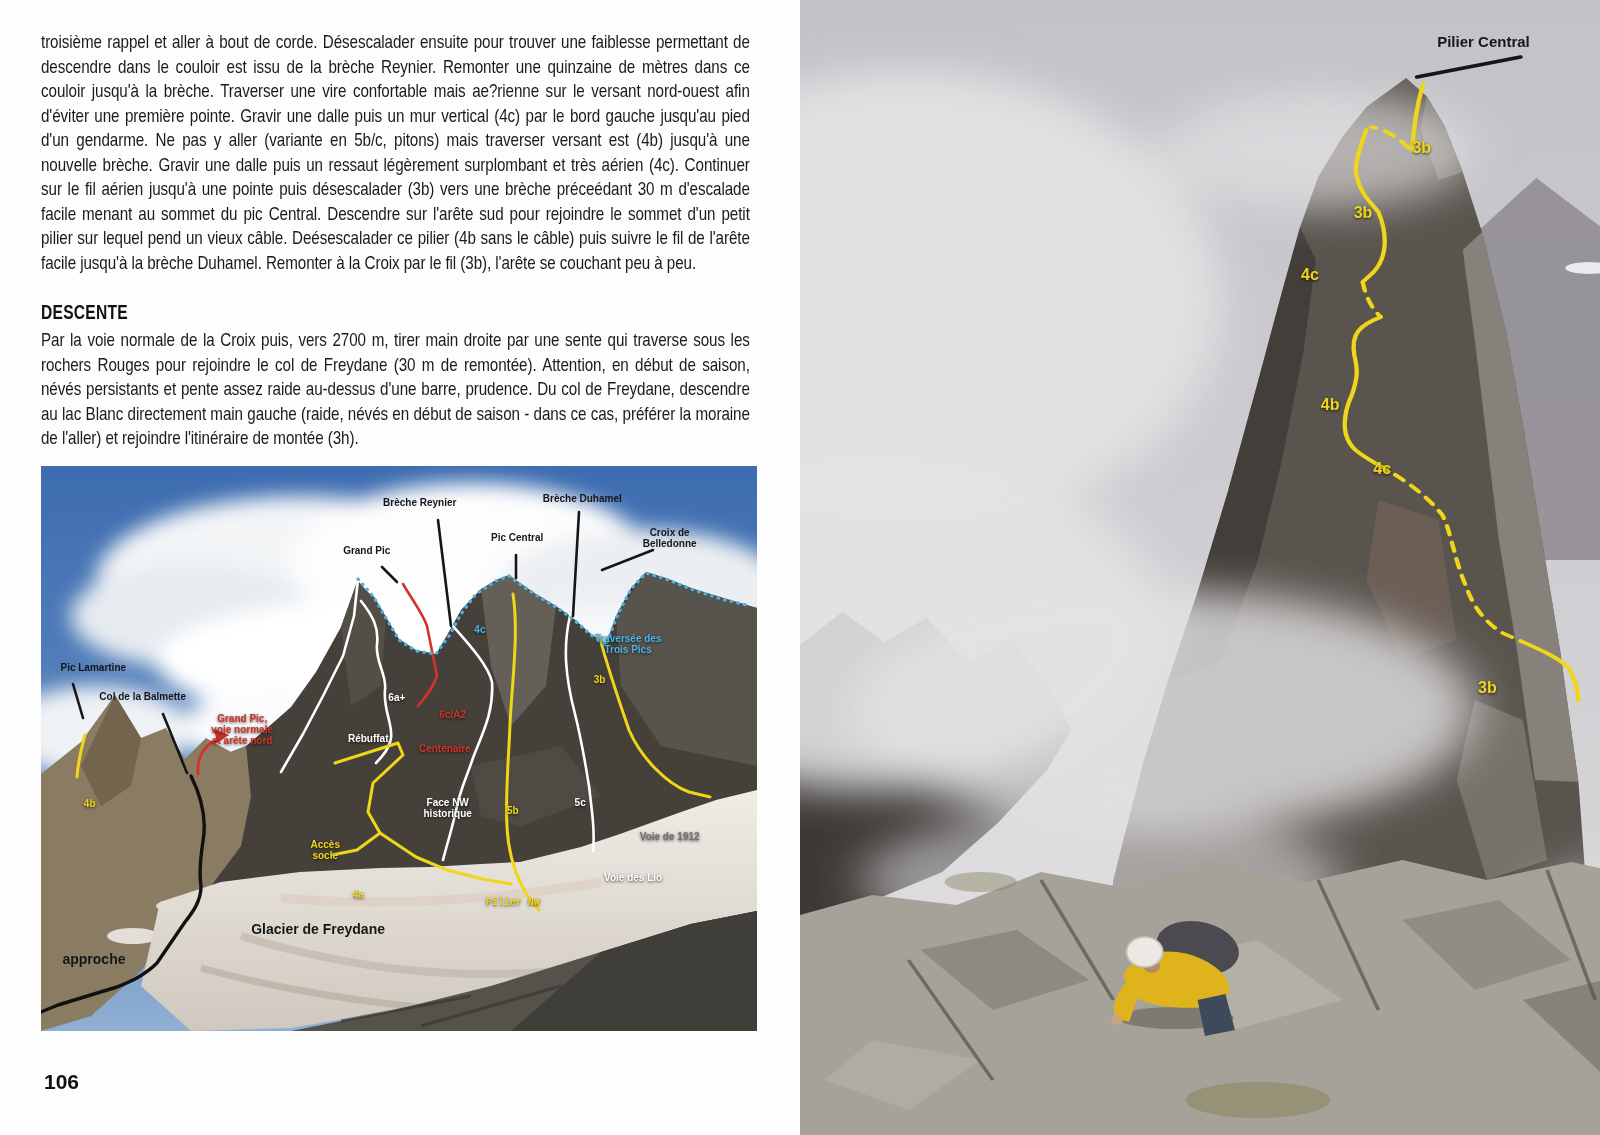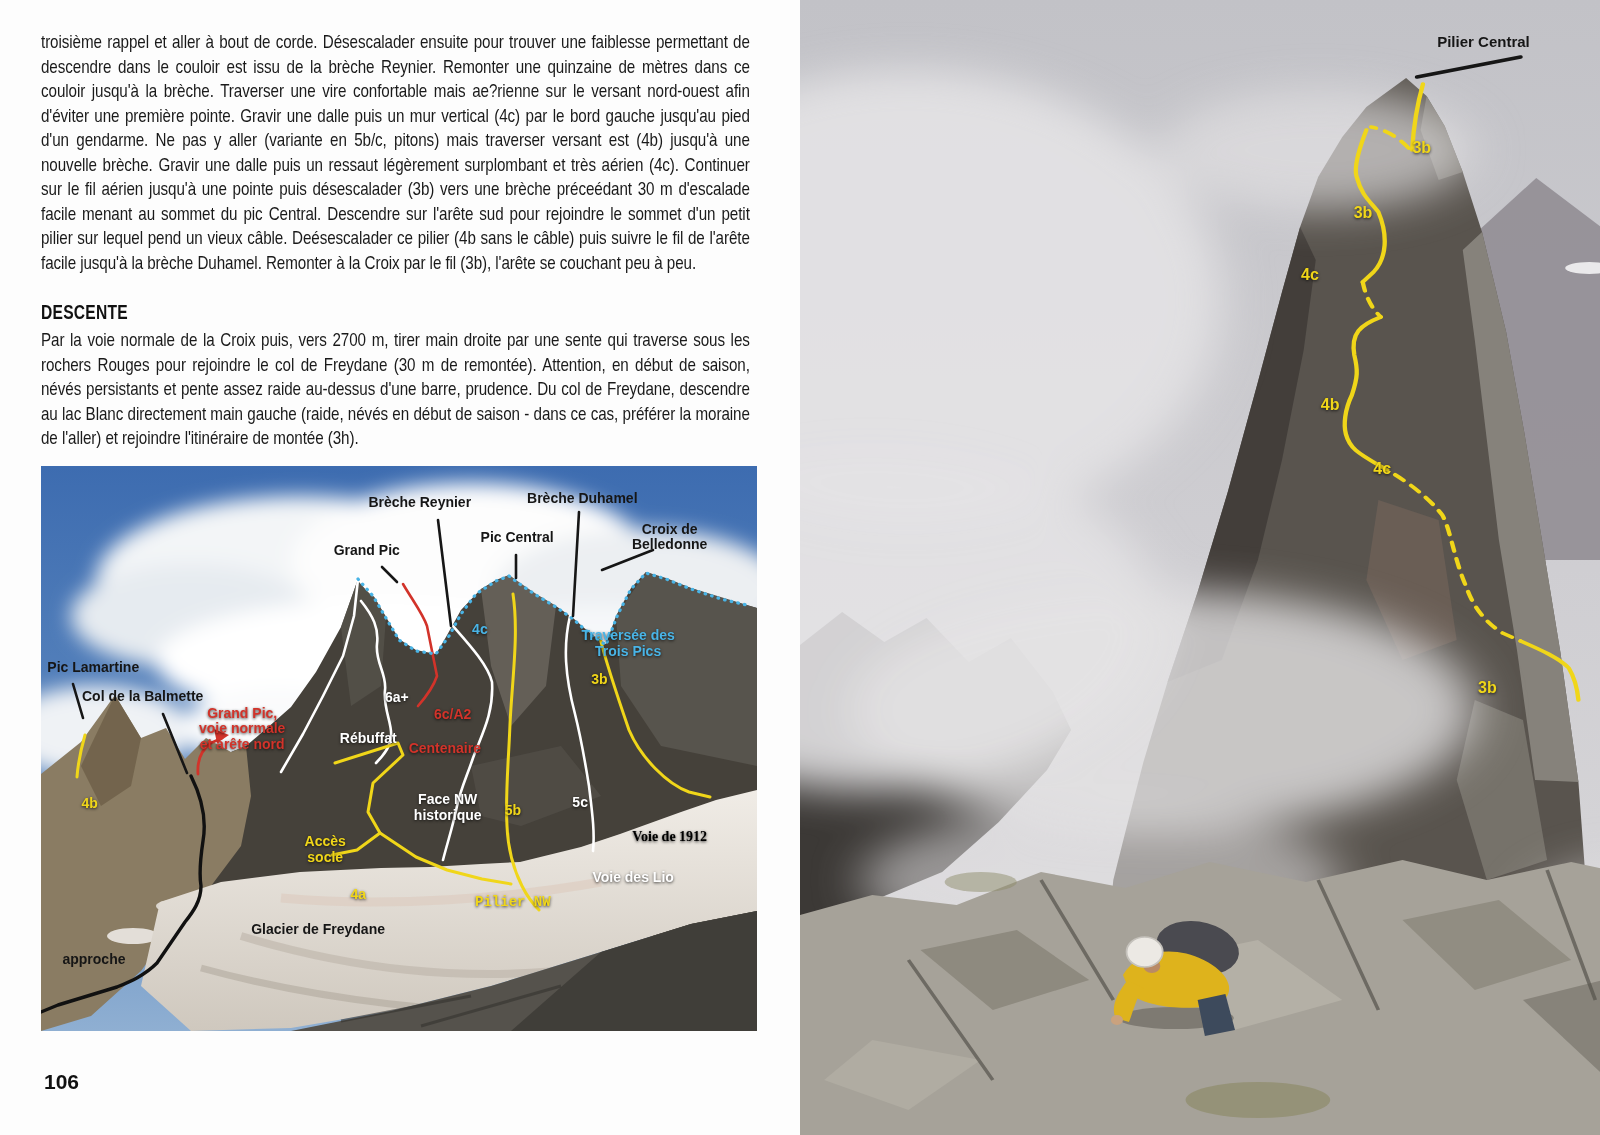--- a/index.html
+++ b/index.html
@@ -11,21 +11,21 @@
   .body-text{font-size:19px;line-height:24.5px;text-align:justify;color:#1a1a1a;
              letter-spacing:-0.1px;margin:0;}
   .section-heading{margin:26px 0 4px 0;font-size:19.5px;letter-spacing:0.3px;color:#111;
                    font-weight:bold;}
   figure{margin:0;}
   .left-photo{position:absolute;left:0;top:466px;width:716px;height:565px;overflow:hidden;}
   .right-photo{position:absolute;left:800px;top:0;width:964px;height:1135px;overflow:hidden;}
   .scene{position:absolute;left:0;top:0;width:100%;height:100%;display:block;}
   .labels{position:absolute;left:0;top:0;right:0;bottom:0;pointer-events:none;}
   .photo-label{position:absolute;transform:translate(-50%,-50%);font-weight:bold;
-               font-size:14px;line-height:1.12;white-space:pre-line;text-align:center;}
+               font-size:10px;line-height:1.12;white-space:pre-line;text-align:center;}
   .photo-label.lit{text-shadow:0 1px 3px rgba(0,0,0,.75);margin-top:40px;}
   .page-number{position:absolute;left:3px;top:1070px;font-size:21px;font-weight:bold;color:#111;}
 </style>
 </head>
 <body>
 
 <div class="sheet">
 
   <div class="left-page">
     <div class="text-scale">
@@ -136,21 +136,21 @@
           <span class="photo-label lit" style="left: 57.5%; top: 37%; color: rgb(210, 51, 42);">6c/A2</span>
           <span class="photo-label lit" style="left: 56.4%; top: 43%; color: rgb(210, 51, 42);">Centenaire</span>
           <span class="photo-label lit" style="left: 56.8%; top: 53.5%; color: rgb(255, 255, 255);">Face NW
 historique</span>
           <span class="photo-label lit" style="left: 61.3%; top: 22%; color: rgb(73, 180, 230);">4c</span>
           <span class="photo-label lit" style="left: 82%; top: 24.4%; color: rgb(73, 180, 230);">Traversée des
 Trois Pics</span>
           <span class="photo-label lit" style="left: 78%; top: 30.8%; color: rgb(240, 214, 25);">3b</span>
           <span class="photo-label lit" style="left: 65.9%; top: 54%; color: rgb(240, 214, 25);">5b</span>
           <span class="photo-label lit" style="left: 75.3%; top: 52.6%; color: rgb(255, 255, 255);">5c</span>
-          <span class="photo-label lit" style="left: 87.8%; top: 58.6%; color: #000000; font-family: Liberation Serif, serif;">Voie de 1912</span>
+          <span class="photo-label lit" style="left: 87.8%; top: 58.6%; color: #737373;">Voie de 1912</span>
           <span class="photo-label lit" style="left: 82.7%; top: 65.8%; color: rgb(255, 255, 255);">Voie des Lio</span>
           <span class="photo-label lit" style="left: 39.7%; top: 60.9%; color: rgb(240, 214, 25);">Accès
 socle</span>
           <span class="photo-label lit" style="left: 44.3%; top: 68.8%; color: rgb(240, 214, 25);">4a</span>
           <span class="photo-label lit" style="left: 65.9%; top: 70.3%; color: rgb(240, 214, 25); font-family: Liberation Mono, monospace;">Pilier NW</span>
           <span class="photo-label" style="left: 38.7%; top: 82.1%; color: rgb(22, 22, 22); font-size: 14px;">Glacier de Freydane</span>
           <span class="photo-label" style="left: 7.4%; top: 87.4%; color: rgb(22, 22, 22); font-size: 14px;">approche</span>
         </div>
     </figure>
 

